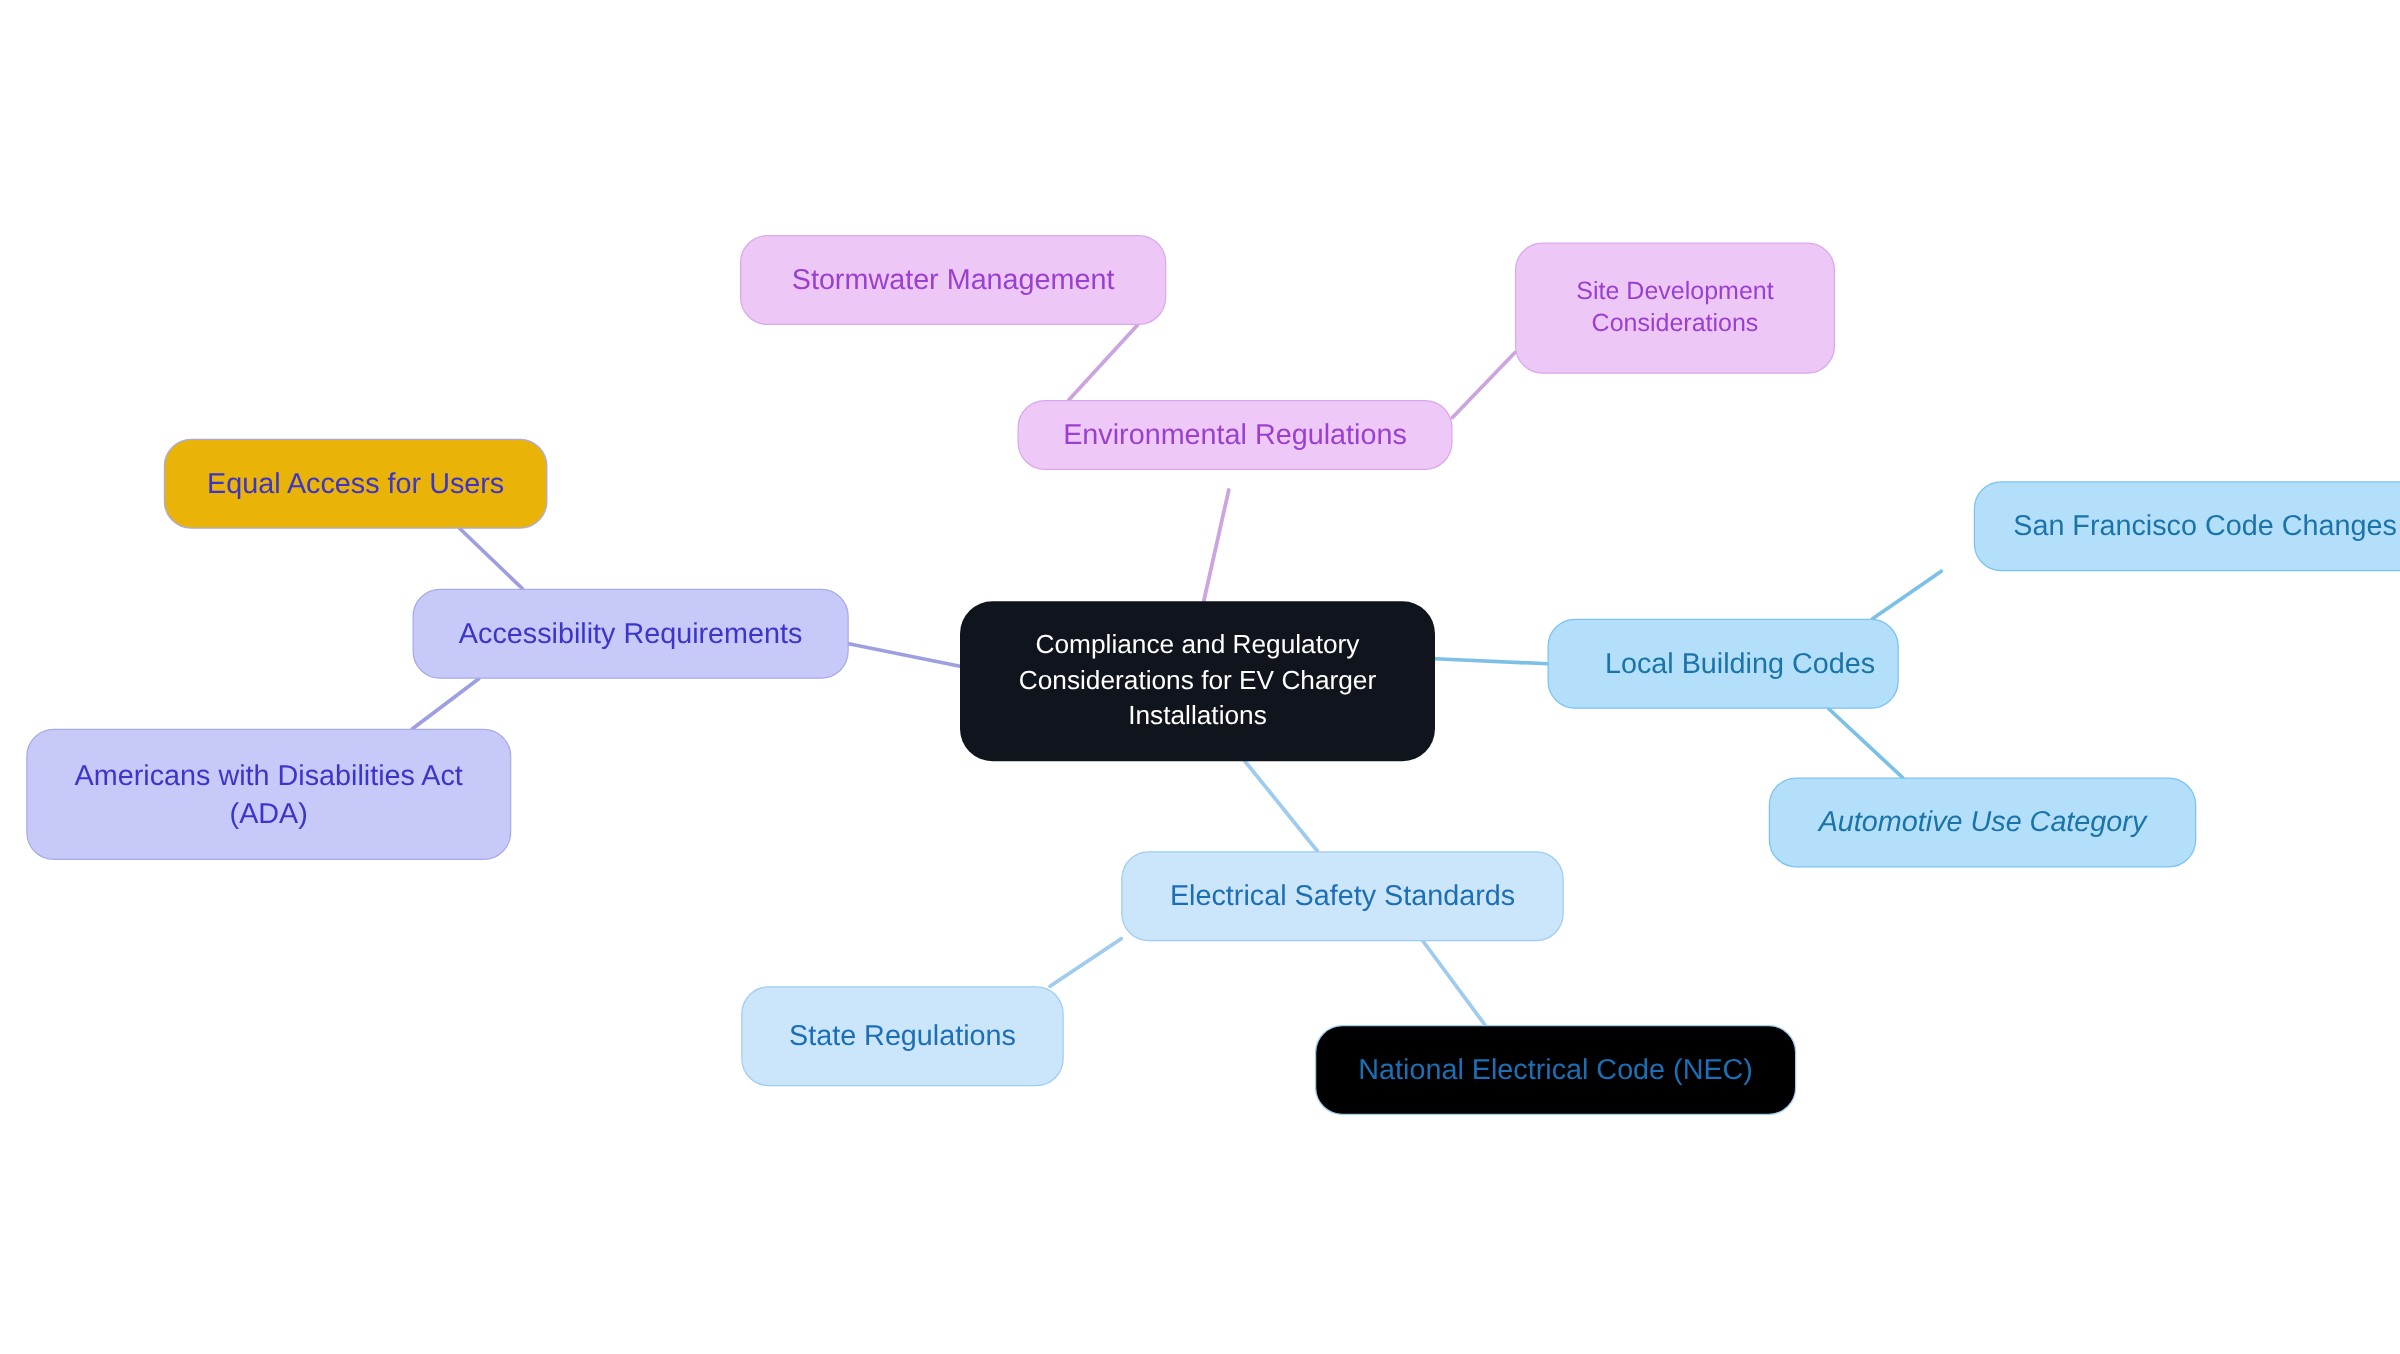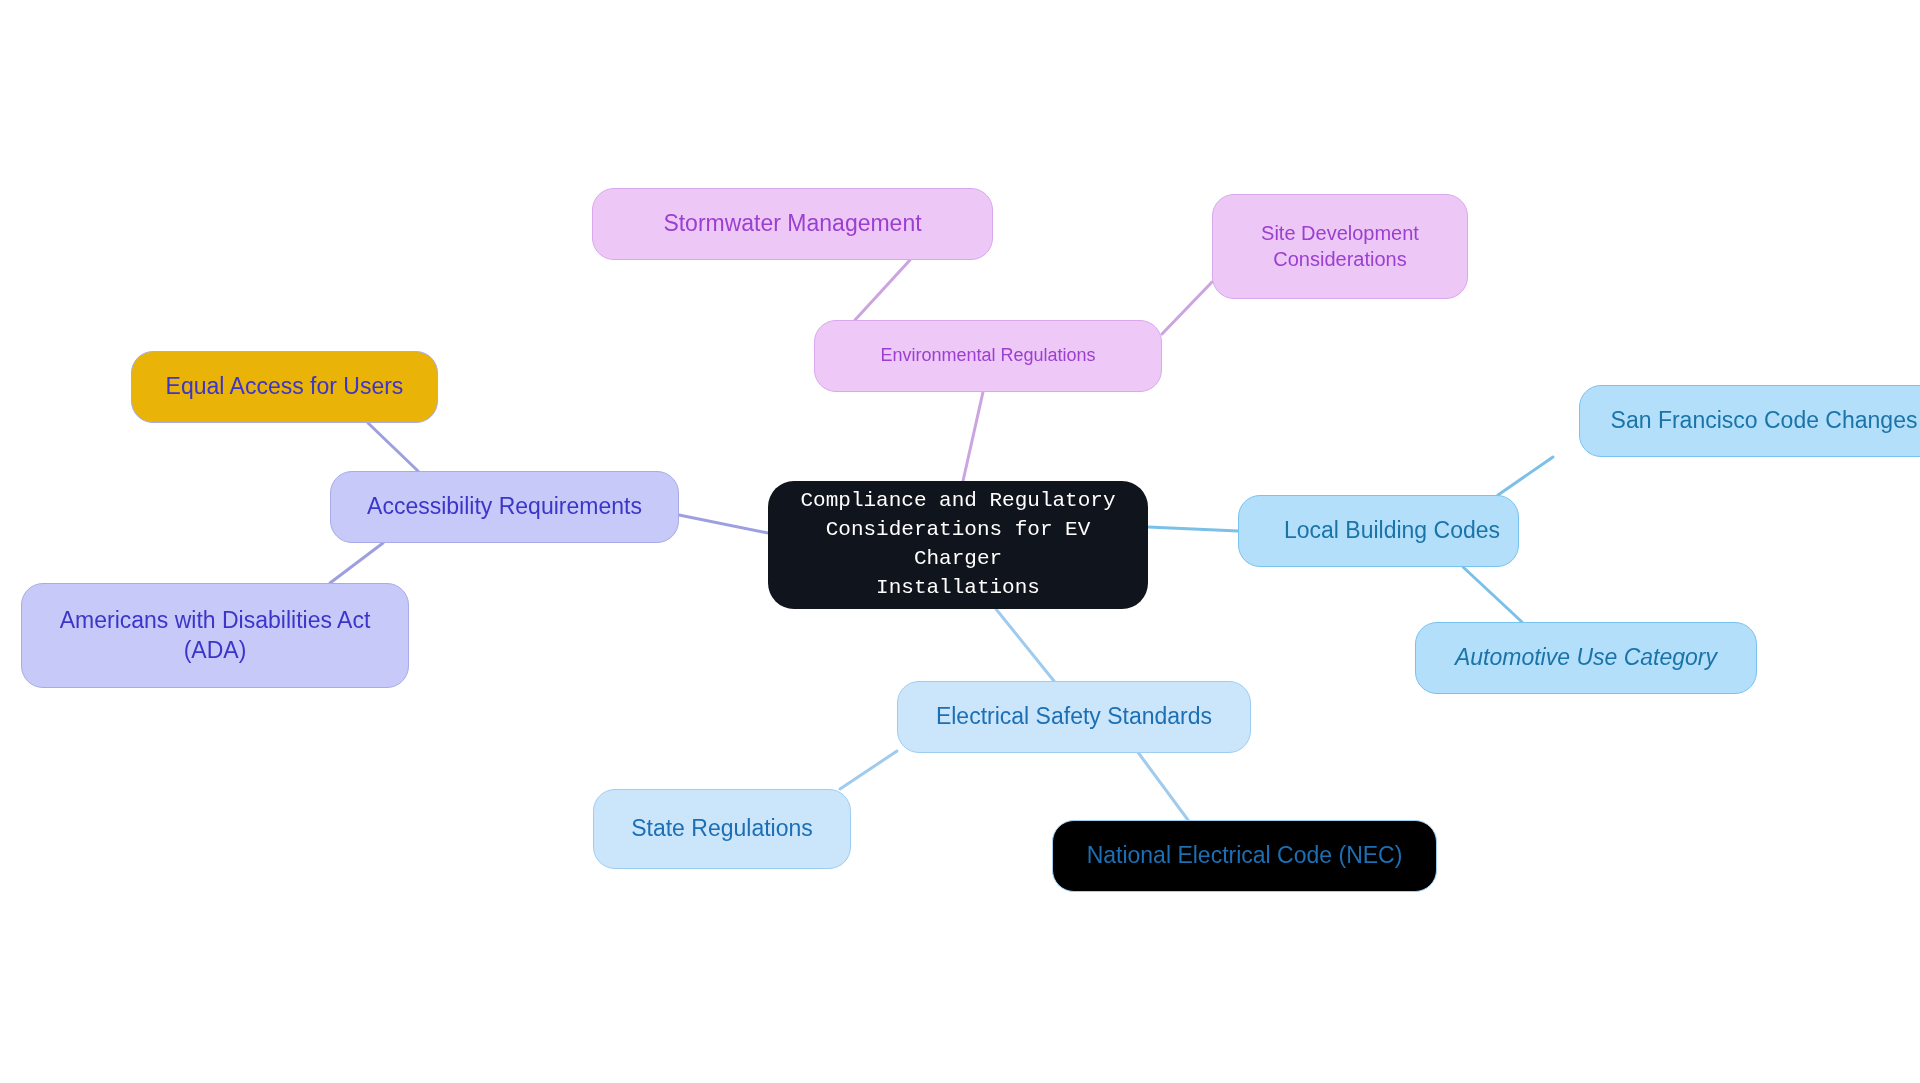--- a/index.html
+++ b/index.html
@@ -63,25 +63,25 @@
       <line x1="418" y1="471" x2="368" y2="423" stroke="#9d9fe0" stroke-width="3" stroke-linecap="round"></line>
       <line x1="383" y1="543" x2="330" y2="583" stroke="#9d9fe0" stroke-width="3" stroke-linecap="round"></line>
       <line x1="1148" y1="527" x2="1238" y2="531" stroke="#7cc0e8" stroke-width="3" stroke-linecap="round"></line>
       <line x1="1498" y1="495" x2="1553" y2="457" stroke="#7cc0e8" stroke-width="3" stroke-linecap="round"></line>
       <line x1="1463" y1="567" x2="1522" y2="622" stroke="#7cc0e8" stroke-width="3" stroke-linecap="round"></line>
       <line x1="996" y1="609" x2="1054" y2="681" stroke="#9ecbee" stroke-width="3" stroke-linecap="round"></line>
       <line x1="897" y1="751" x2="840" y2="789" stroke="#9ecbee" stroke-width="3" stroke-linecap="round"></line>
       <line x1="1137" y1="751" x2="1188" y2="820" stroke="#9ecbee" stroke-width="3" stroke-linecap="round"></line>
     </svg>
   <div id="nodes">
-      <div class="node root" style="left: 768px; top: 481px; width: 380px; height: 128px; background: rgb(16, 20, 28); color: rgb(255, 255, 255); font-size: 21px; border: none; font-family: Liberation Mono, monospace;"><span class="node-label">Compliance and Regulatory
+      <div class="node root" style="left: 768px; top: 481px; width: 380px; height: 128px; background: rgb(16, 20, 28); color: rgb(255, 255, 255); font-size: 21px; border: none;"><span class="node-label">Compliance and Regulatory
 Considerations for EV Charger
 Installations</span></div>
-      <div class="node" style="left: 814px; top: 320px; width: 348px; height: 72px; background: rgb(238, 201, 247); color: rgb(154, 63, 208); font-size: 18px; border-color: rgb(217, 168, 236); text-align: center;"><span class="node-label">Environmental Regulations</span></div>
-      <div class="node" style="left: 592px; top: 188px; width: 401px; height: 72px; background: rgb(237, 200, 246); color: rgb(154, 63, 208); font-size: 23px; border-color: rgb(217, 168, 236);"><span class="node-label">Stormwater Management</span></div>
+      <div class="node" style="left: 814px; top: 320px; width: 348px; height: 56px; background: rgb(238, 201, 247); color: rgb(154, 63, 208); font-size: 23px; border-color: rgb(217, 168, 236); text-align: center;"><span class="node-label">Environmental Regulations</span></div>
+      <div class="node" style="left: 592px; top: 188px; width: 341px; height: 72px; background: rgb(237, 200, 246); color: rgb(154, 63, 208); font-size: 23px; border-color: rgb(217, 168, 236);"><span class="node-label">Stormwater Management</span></div>
       <div class="node" style="left: 1212px; top: 194px; width: 256px; height: 105px; background: rgb(237, 200, 246); color: rgb(154, 63, 208); font-size: 20px; border-color: rgb(217, 168, 236);"><span class="node-label">Site Development
 Considerations</span></div>
       <div class="node" style="left: 330px; top: 471px; width: 349px; height: 72px; background: rgb(199, 201, 248); color: rgb(60, 53, 201); font-size: 23px; border-color: rgb(169, 171, 232);"><span class="node-label">Accessibility Requirements</span></div>
       <div class="node" style="left: 131px; top: 351px; width: 307px; height: 72px; background: #eab308; color: rgb(60, 53, 201); font-size: 23px; border-color: rgb(169, 171, 232);"><span class="node-label">Equal Access for Users</span></div>
       <div class="node" style="left: 21px; top: 583px; width: 388px; height: 105px; background: rgb(199, 201, 248); color: rgb(60, 53, 201); font-size: 23px; border-color: rgb(169, 171, 232);"><span class="node-label">Americans with Disabilities Act
 (ADA)</span></div>
       <div class="node" style="left: 1238px; top: 495px; width: 281px; height: 72px; background: rgb(179, 223, 251); color: rgb(27, 116, 168); font-size: 23px; border-color: rgb(121, 195, 239); padding-left: 41px;"><span class="node-label">Local Building Codes</span></div>
       <div class="node" style="left: 1531px; top: 385px; width: 370px; height: 72px; background: rgb(179, 223, 251); color: rgb(27, 116, 168); font-size: 23px; border-color: rgb(121, 195, 239); margin-left: 48px;"><span class="node-label">San Francisco Code Changes</span></div>
       <div class="node" style="left: 1415px; top: 622px; width: 342px; height: 72px; background: rgb(179, 223, 251); color: rgb(27, 116, 168); font-size: 23px; border-color: rgb(121, 195, 239); font-style: italic;"><span class="node-label">Automotive Use Category</span></div>
       <div class="node" style="left: 897px; top: 681px; width: 354px; height: 72px; background: rgb(203, 229, 251); color: rgb(28, 111, 181); font-size: 23px; border-color: rgb(158, 205, 242);"><span class="node-label">Electrical Safety Standards</span></div>

